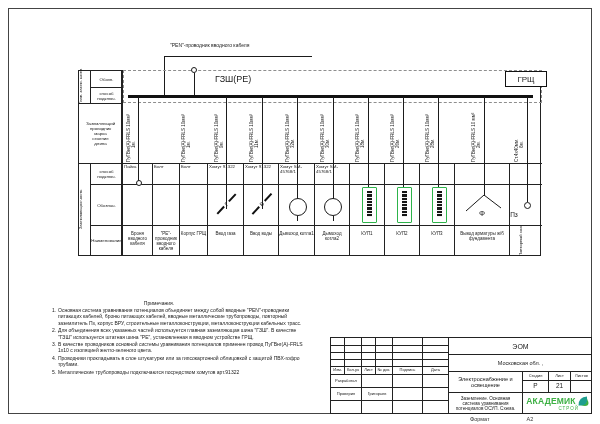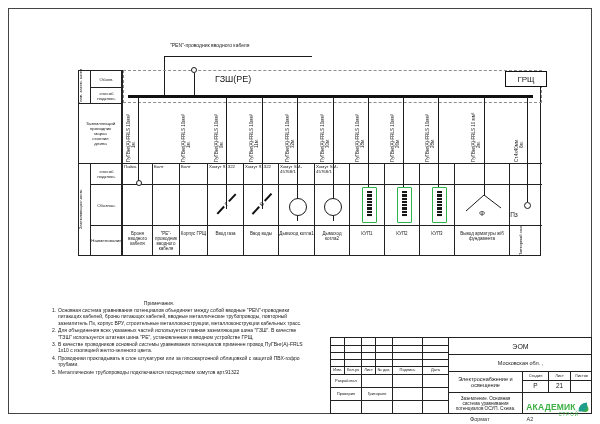--- a/index.html
+++ b/index.html
@@ -353,21 +353,21 @@
           <div class="trow stadia" style="height:8px;border-top:none;">
             <div class="tcell" style="width:25px;">Стадия</div>
             <div class="tcell" style="width:22px;">Лист</div>
             <div class="tcell" style="width:22px;">Листов</div>
           </div>
           <div class="trow" style="height:12px;">
             <div class="tcell" style="width:25px;font-size:6.5px;">Р</div>
             <div class="tcell" style="width:22px;font-size:6.5px;">21</div>
             <div class="tcell" style="width:22px;font-size:6.5px;"></div>
           </div>
-          <div class="logo" style="height:32px;border-top:1px solid #222;box-sizing:border-box;">
+          <div class="logo" style="height:20px;border-top:1px solid #222;box-sizing:border-box;">
             <div class="l1">
               <span class="at">АКАДЕМИК</span>
               <svg width="12" height="12" viewBox="0 0 12 12">
                 <path d="M1.5 10.5 Q1.5 2 10 1.5 L10 7 Q10 10.5 6 10.5 Z" fill="#1f9e8e"></path>
                 <path d="M4 10.5 Q10.5 10 10.5 3.5 L11.5 8 Q11.5 11 8 11 Z" fill="#3cb043"></path>
               </svg>
             </div>
             <span class="st">СТРОЙ</span>
           </div>
         </div>

